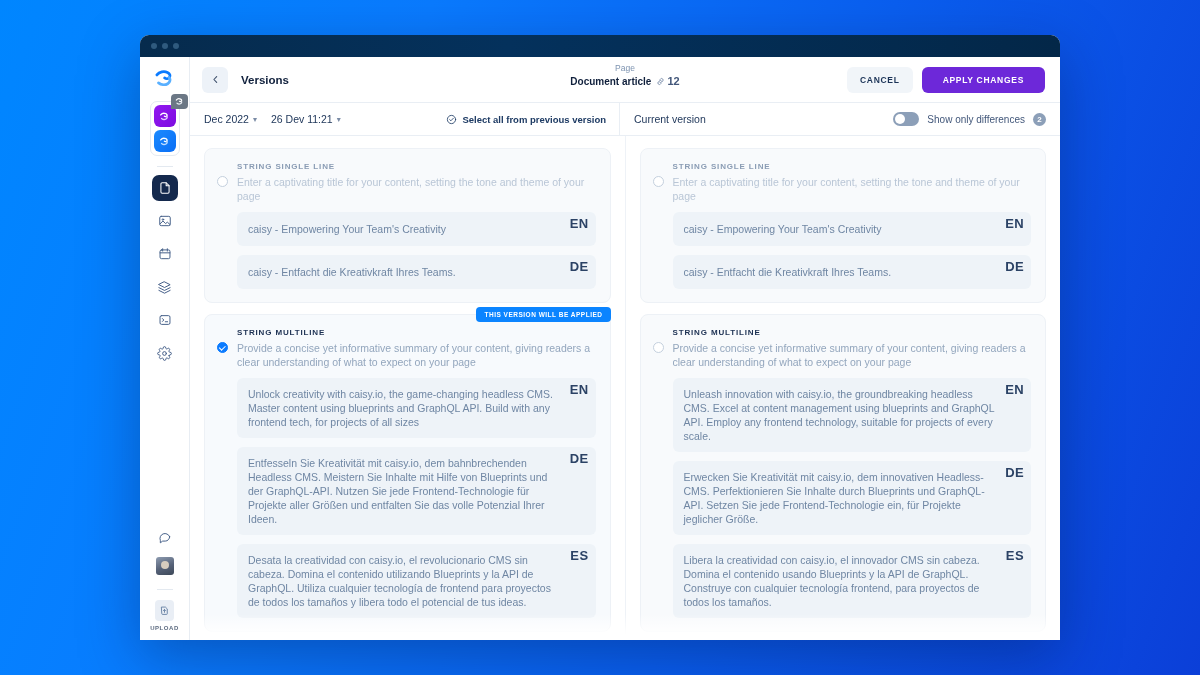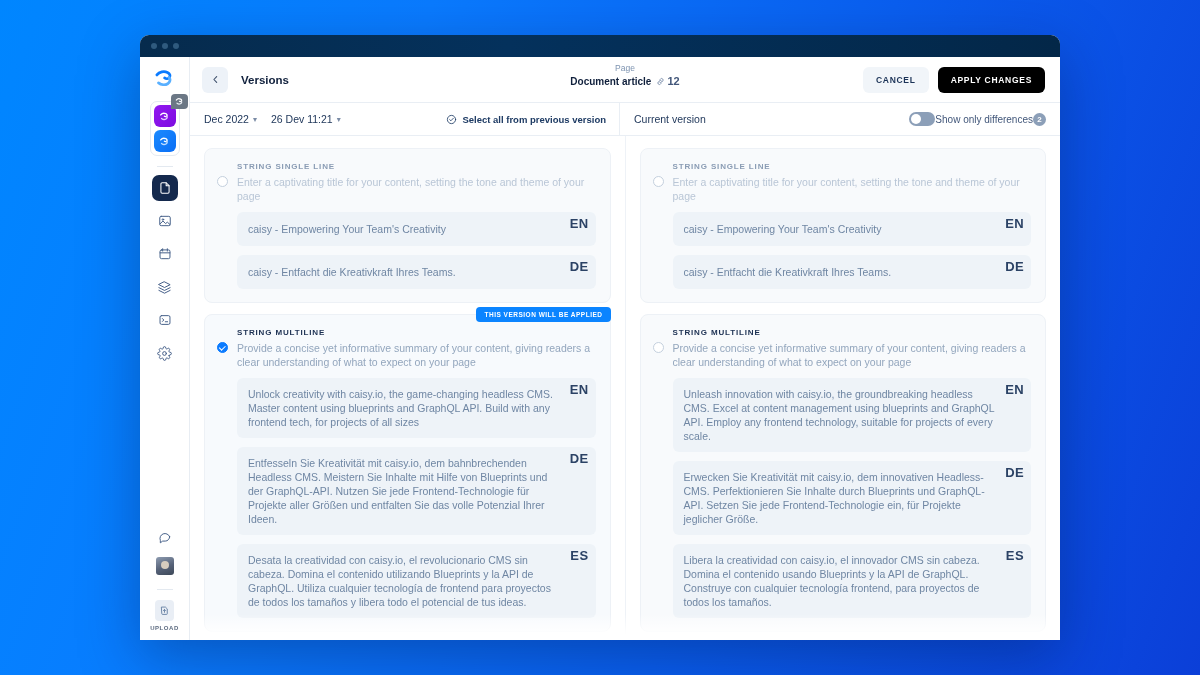--- a/index.html
+++ b/index.html
@@ -102,34 +102,34 @@
   .hdr-doc { display: flex; align-items: center; gap: 5px; }
   .hdr-doc-name { font-size: 10px; font-weight: 700; color: #10203c; }
   .link-count { display: flex; align-items: center; gap: 2px; color: #43577a; font-size: 11px; font-weight: 600; }
   .hdr-right { margin-left: auto; display: flex; align-items: center; gap: 9px; }
   .btn-cancel {
     background: #f1f5f9; color: #1b3357;
     font-size: 8.5px; font-weight: 700; letter-spacing: .7px;
     padding: 8px 13px; border-radius: 6px; border: none;
   }
   .btn-apply {
-    background: #000000; color: #fff;
+    background: #6d28d9; color: #fff;
     font-size: 8.5px; font-weight: 700; letter-spacing: .7px;
-    padding: 8px 13px; border-radius: 6px; border: none;
+    padding: 8px 21px; border-radius: 6px; border: none;
   }
 
   
   .toolbar { height: 33px; flex: none; border-bottom: 1px solid #e9eef4; display: flex; align-items: stretch; }
   .tb-left { width: 430px; display: flex; align-items: center; padding-left: 14px; gap: 14px; border-right: 1px solid #e9eef4; }
   .tb-sel { display: flex; align-items: center; gap: 4px; font-size: 10.5px; color: #1b3357; font-weight: 400; }
   .caret { font-size: 8px; color: #7b8ca6; }
   .tb-selectall { margin-left: auto; margin-right: 13px; display: flex; align-items: flex-end; gap: 5px; font-size: 9.5px; font-weight: 700; color: #1d3a63; }
   .tb-right { flex: 1; display: flex; align-items: center; padding: 0 14px 0 14px; }
   .tb-curver { font-size: 10.5px; color: #1b3357; }
-  .tb-toggle-wrap { margin-left: auto; display: flex; align-items: center; gap: 0; }
+  .tb-toggle-wrap { margin-left: auto; display: flex; align-items: center; gap: 8px; }
   .toggle { width: 26px; height: 14px; border-radius: 9px; background: #8c9fb8; position: relative; }
   .toggle .knob { position: absolute; left: 2px; top: 2px; width: 10px; height: 10px; border-radius: 50%; background: #fff; }
   .tb-togglabel { font-size: 10px; color: #42577a; }
   .count-badge { width: 13px; height: 13px; border-radius: 50%; background: #8c9fb8; color: #fff; font-size: 8px; font-weight: 700; display:flex;align-items:center;justify-content:center; }
 
   
   .panes { flex: 1; min-height: 0; display: flex; background: #ffffff; position: relative; }
   .pane { flex: 1; min-width: 0; padding: 12px 14px 0 14px; overflow: hidden; }
   .pane + .pane { border-left: 1px solid #eef2f7; }
 

